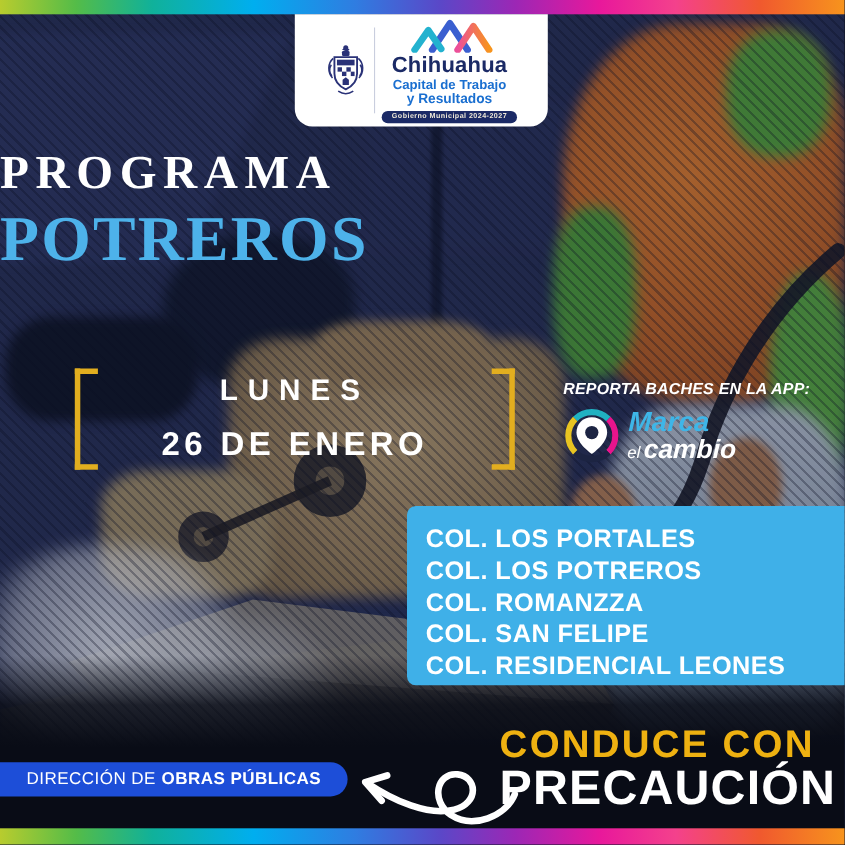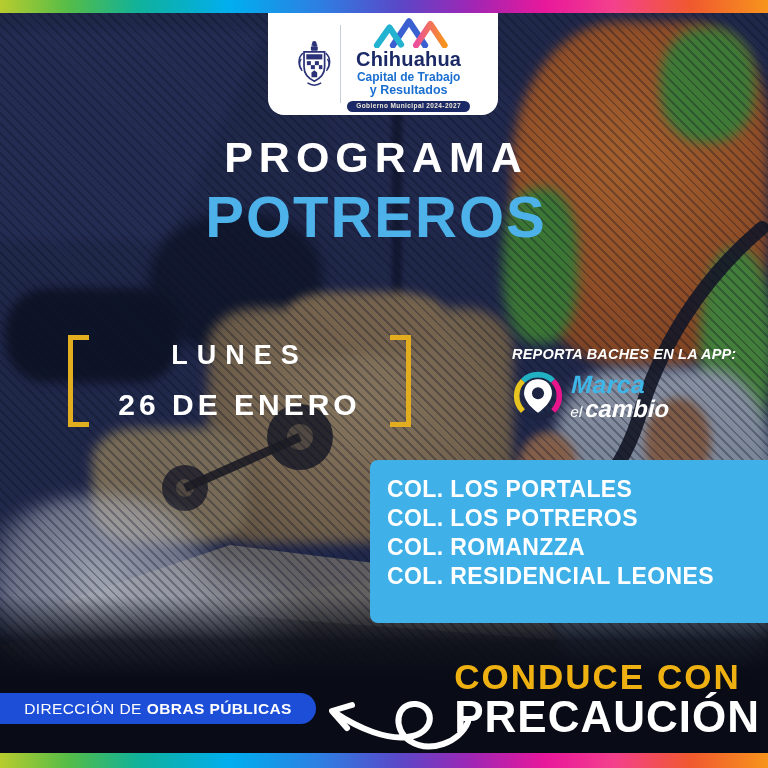--- a/index.html
+++ b/index.html
@@ -57,25 +57,25 @@
   .badge{position:absolute;left:268px;top:13px;width:230px;height:102px;z-index:13;
     background:#fff;border-radius:0 0 16px 16px;display:flex;align-items:center;gap:7px;padding:6px 28px;box-sizing:border-box;}
   .badge .divider{width:1px;height:78px;background:#c9cede;}
   .brand-col{display:flex;flex-direction:column;align-items:center;flex:1;line-height:1;}
   .brand-city{font-size:20px;font-weight:bold;color:#1b2a66;letter-spacing:.2px;margin-top:1px;}
   .brand-tag1{font-size:12px;font-weight:bold;color:#1a6fd0;margin-top:2px;}
   .brand-tag2{font-size:12.5px;font-weight:bold;color:#1a6fd0;margin-top:1px;}
   .brand-gov{margin-top:4px;background:#1b2a66;color:#efe9d8;font-size:6.5px;font-weight:bold;
     letter-spacing:.4px;padding:2.5px 9px;border-radius:7px;white-space:nowrap;}
   
-  .headline{position:absolute;left:0;top:136px;width:752px;z-index:13;text-align:center;line-height:1;}
+  .headline{position:absolute;left:0;top:136px;width:752px;z-index:13;text-align:left;line-height:1;font-family:Liberation Serif, serif;}
   .headline .kicker{font-size:43px;font-weight:bold;color:#ffffff;letter-spacing:6px;}
   .headline .big{font-size:58px;font-weight:bold;color:#4db2ea;letter-spacing:2px;margin-top:9px;}
   
-  .date-block{position:absolute;left:68px;top:338px;width:343px;height:86px;z-index:13;
+  .date-block{position:absolute;left:68px;top:338px;width:400px;height:86px;z-index:13;
     display:flex;align-items:center;justify-content:space-between;}
   .bracket{width:16px;height:82px;border:5px solid #e2ae1f;}
   .bracket.l{border-right:none;}
   .bracket.r{border-left:none;}
   .date-text{flex:1;text-align:center;color:#fff;line-height:1;}
   .date-day{font-size:27px;font-weight:bold;letter-spacing:9px;}
   .date-date{font-size:30px;font-weight:bold;letter-spacing:4px;margin-top:21px;}
   
   .app-callout{position:absolute;left:512px;top:346px;width:230px;z-index:13;}
   .app-label{color:#fff;font-size:14.5px;font-weight:bold;font-style:italic;letter-spacing:.2px;}
@@ -210,20 +210,21 @@
           <span class="app-el">el</span><span class="app-cambio">cambio</span>
         </div>
       </div>
     </div>
   </div>
 
   <div class="loc-box">
     <div class="loc-line">COL. LOS PORTALES</div>
     <div class="loc-line">COL. LOS POTREROS</div>
     <div class="loc-line">COL. ROMANZZA</div>
+    <div class="loc-line">COL. SAN FELIPE</div>
     <div class="loc-line">COL. RESIDENCIAL LEONES</div>
   </div>
 
   <div class="dept-pill">
     <span class="dept-prefix">DIRECCIÓN DE</span>
     <span class="dept-bold">OBRAS PÚBLICAS</span>
   </div>
 
   <svg class="arrow-svg" viewBox="0 0 172 80">
     <path d="M 168,44 C 160,64 130,76 110,63 C 91,50 97,24 116,26 C 134,28 136,52 113,58 C 89,64 58,50 34,34" fill="none" stroke="#ffffff" stroke-width="6" stroke-linecap="round"></path>

